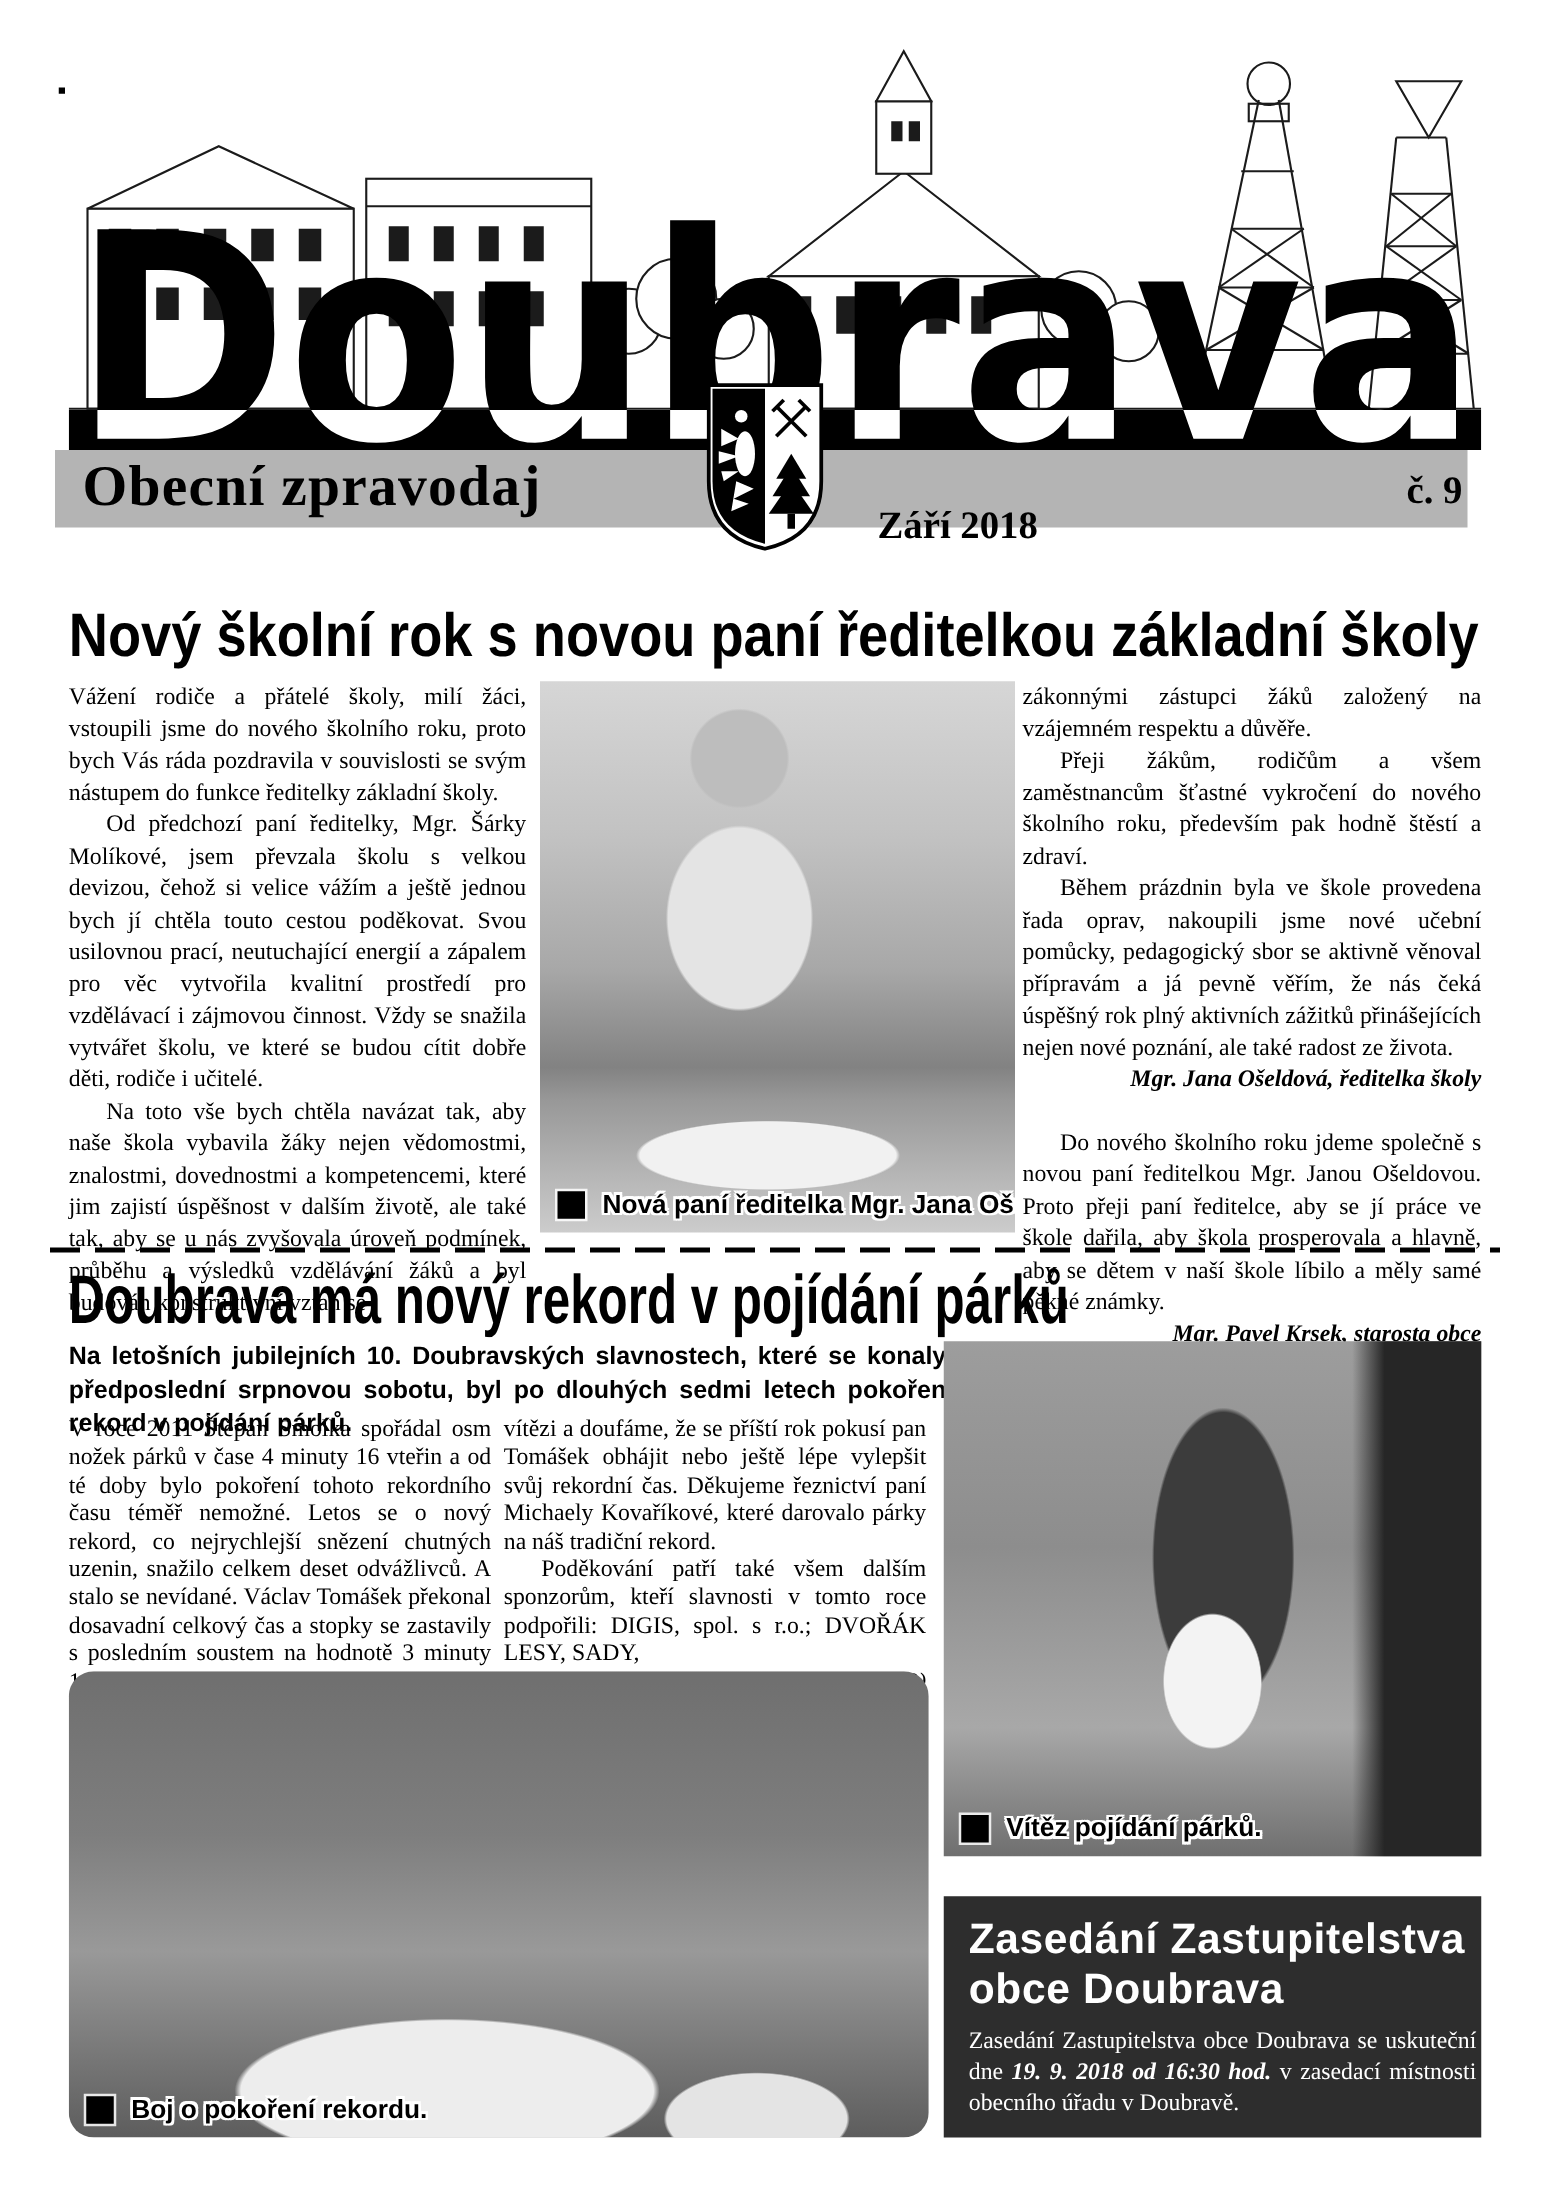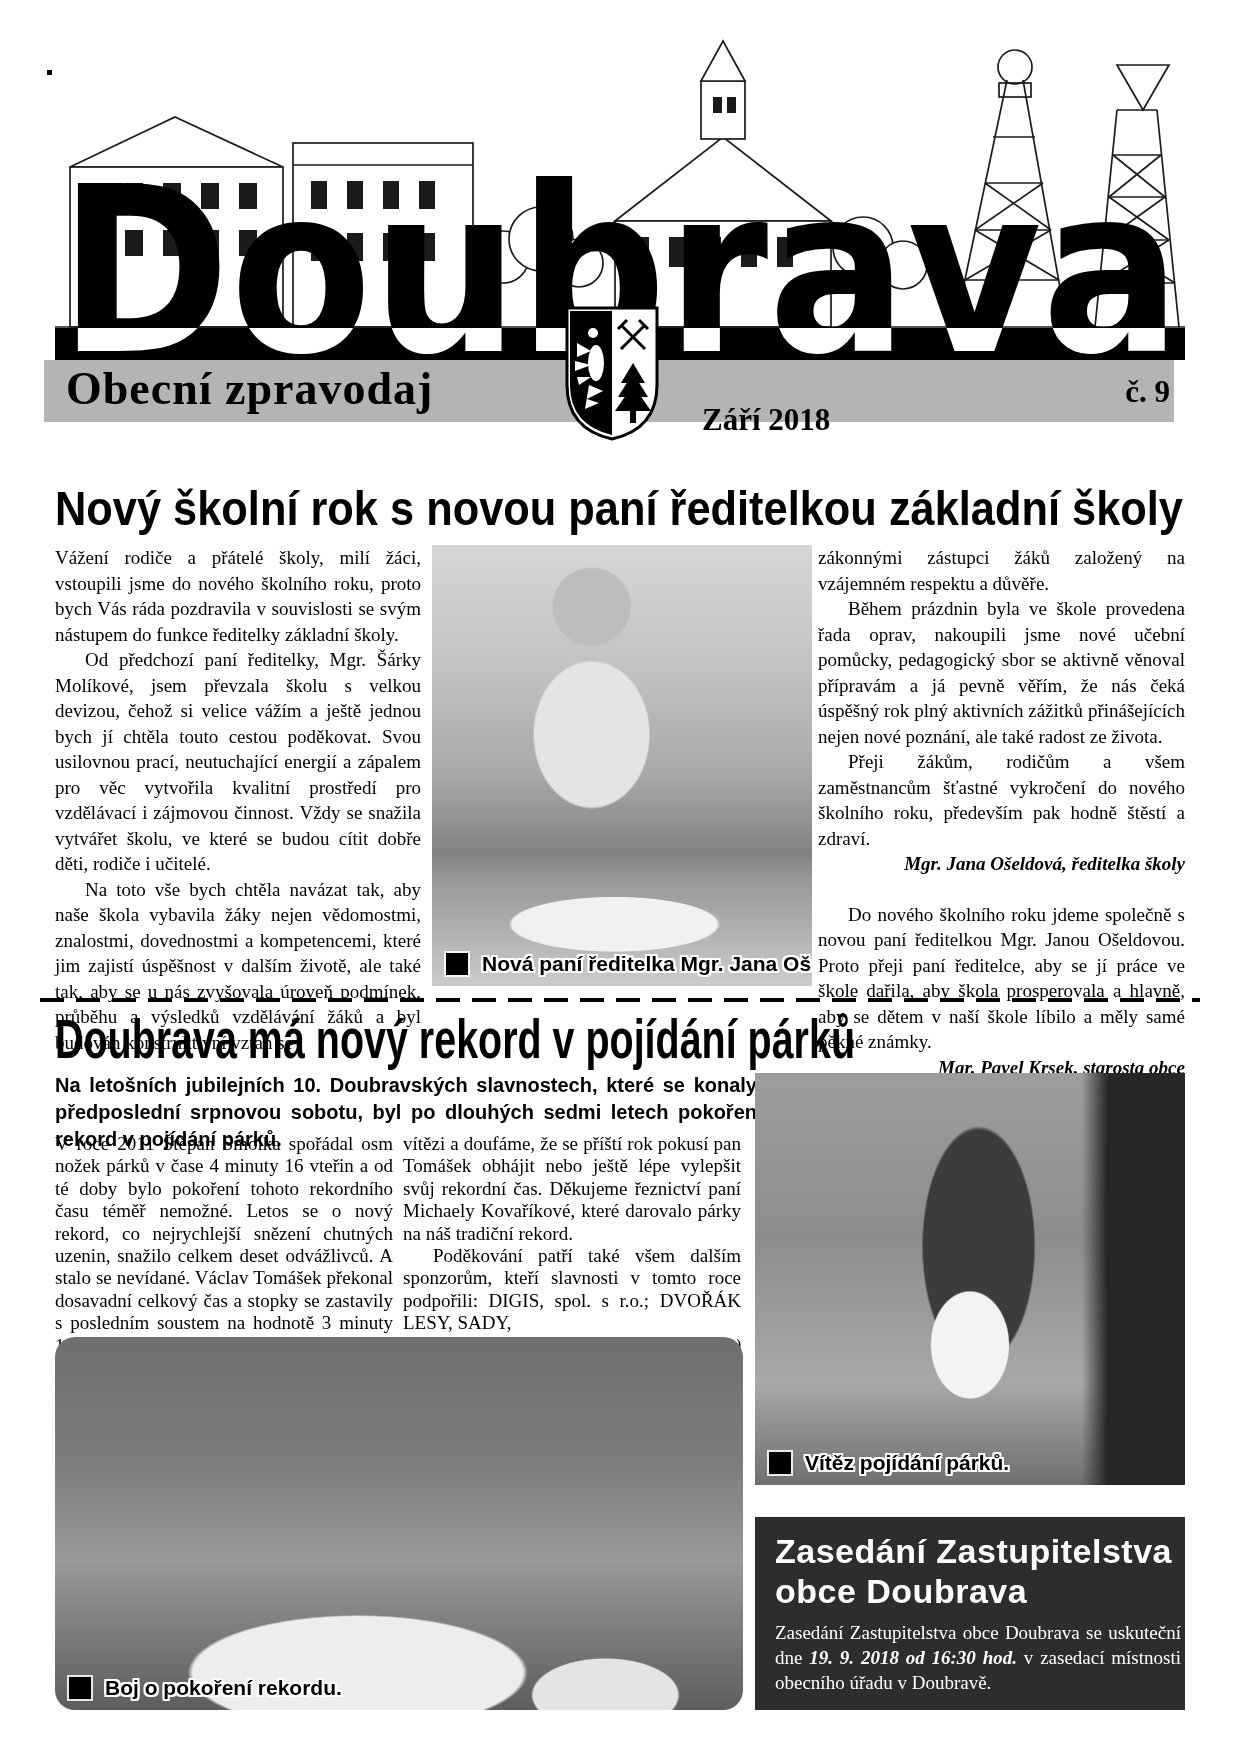--- a/index.html
+++ b/index.html
@@ -239,22 +239,22 @@
 
   <div class="photo photo-school">
     <div class="caption">
       <span class="sq"></span>
       <span class="cap-text">Nová paní ředitelka Mgr. Jana Ošeldová</span>
     </div>
   </div>
 
   <div class="col a1c3">
     <p>zákonnými zástupci žáků založený na vzájemném respektu a důvěře.</p>
+    <p class="ind">Přeji žákům, rodičům a všem zaměstnancům šťastné vykročení do nového školního roku, především pak hodně štěstí a zdraví.</p>
     <p class="ind">Během prázdnin byla ve škole provedena řada oprav, nakoupili jsme nové učební pomůcky, pedagogický sbor se aktivně věnoval přípravám a já pevně věřím, že nás čeká úspěšný rok plný aktivních zážitků přinášejících nejen nové poznání, ale také radost ze života.</p>
-    <p class="ind">Přeji žákům, rodičům a všem zaměstnancům šťastné vykročení do nového školního roku, především pak hodně štěstí a zdraví.</p>
     <p class="sig">Mgr. Jana Ošeldová, ředitelka školy</p>
     <p class="ind gapP">Do nového školního roku jdeme společně s novou paní ředitelkou Mgr. Janou Ošeldovou. Proto přeji paní ředitelce, aby se jí práce ve škole dařila, aby škola prosperovala a hlavně, aby se dětem v naší škole líbilo a měly samé pěkné známky.</p>
     <p class="sig">Mgr. Pavel Krsek, starosta obce</p>
   </div>
 
   <div class="dashes"></div>
 
   <svg class="headline-svg h2-svg" viewBox="0 0 1130 60">
     <text class="headline-text" x="0" y="48" font-size="55" textLength="800" lengthAdjust="spacingAndGlyphs" fill="#000">Doubrava má nový rekord v pojídání párků</text>
   </svg>

